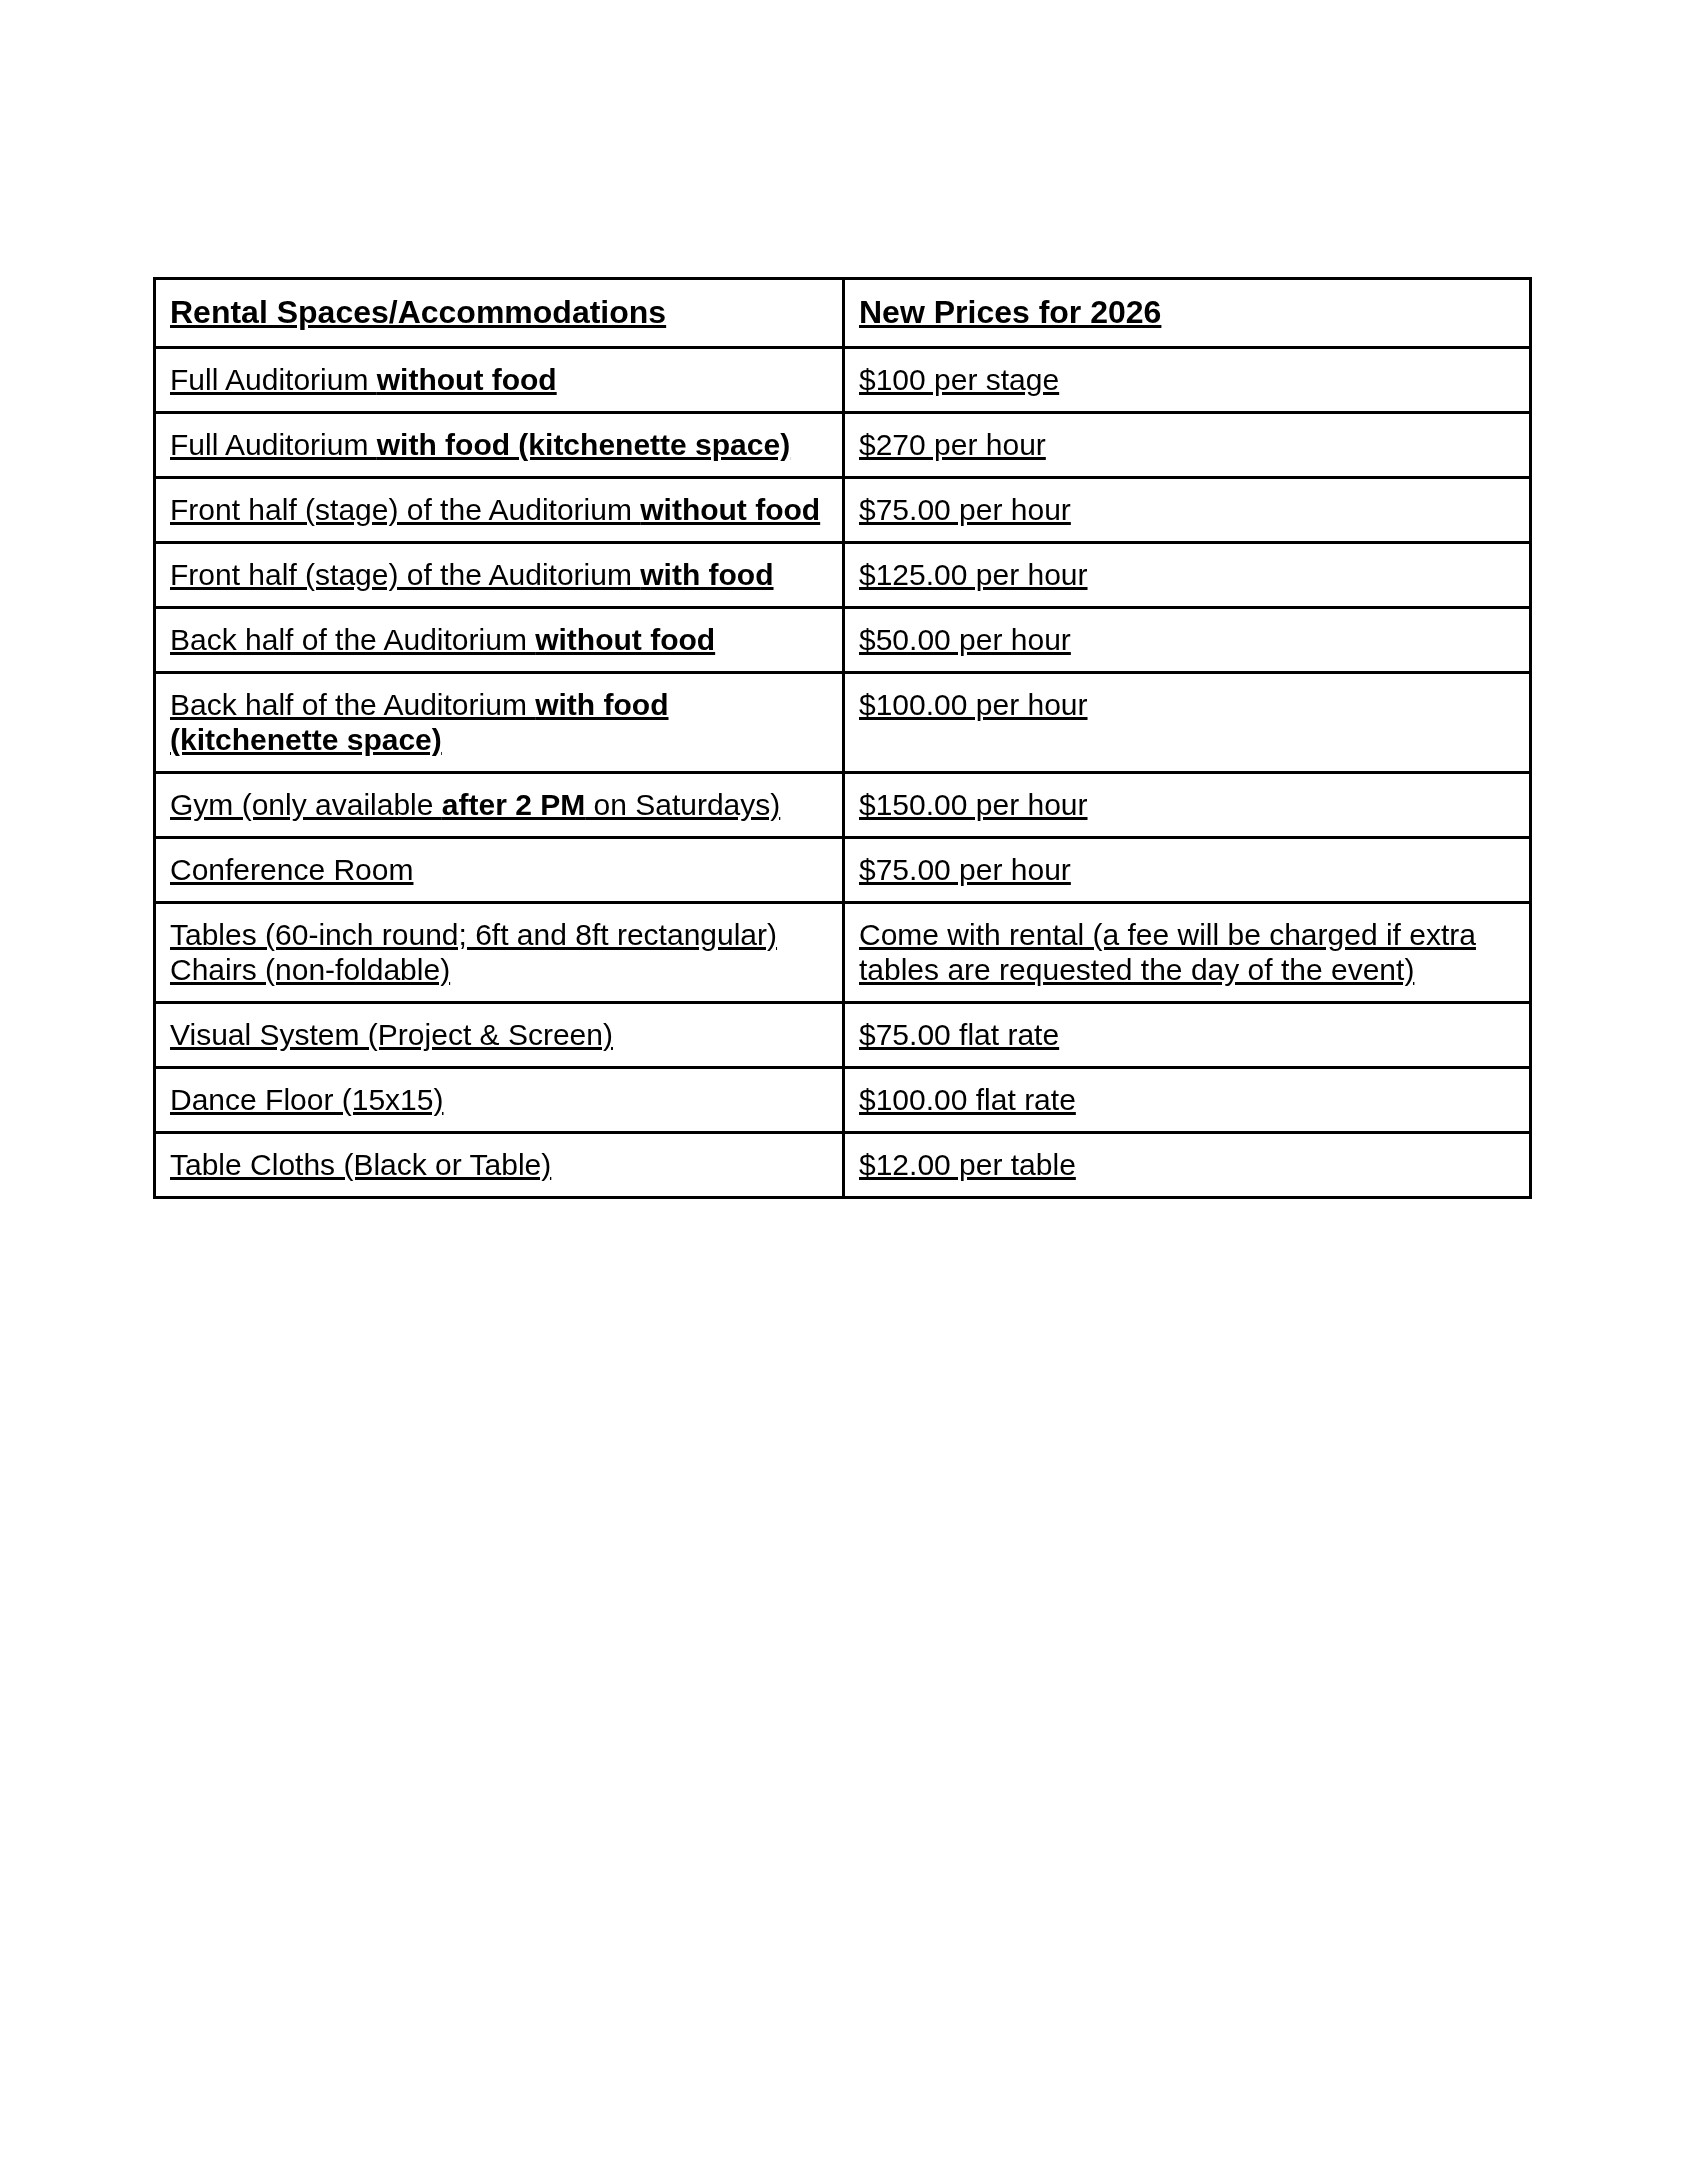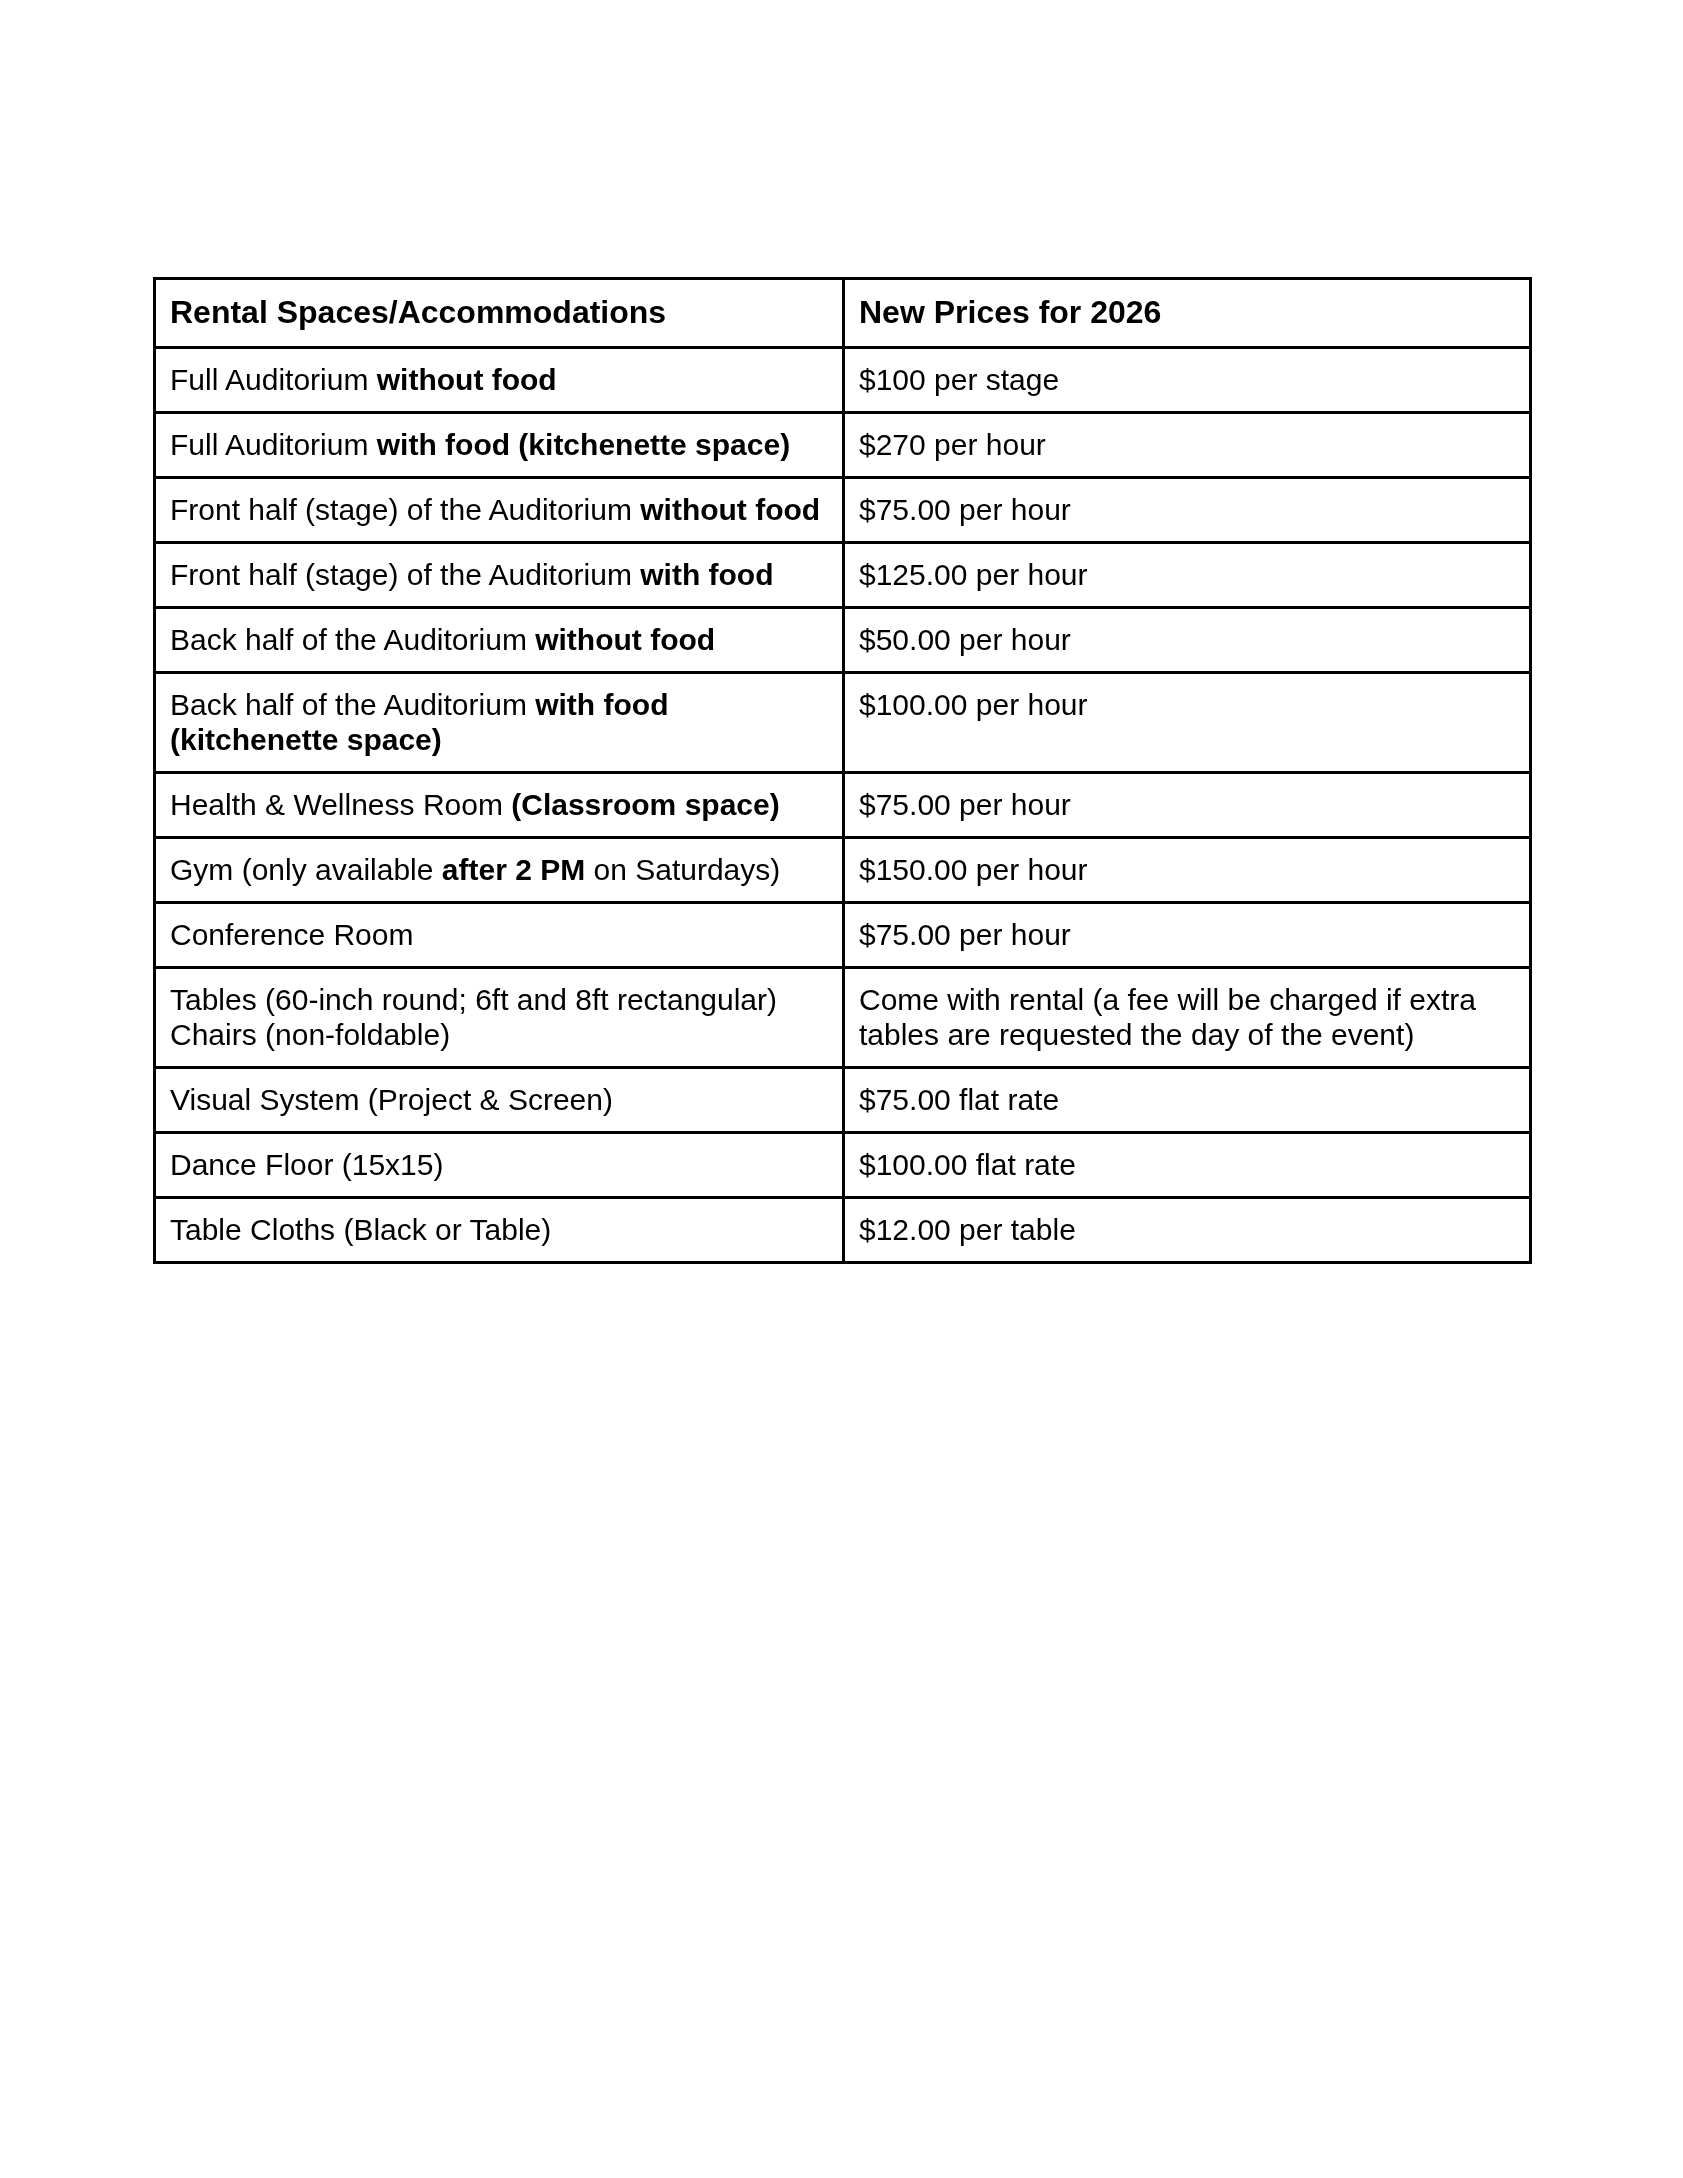--- a/index.html
+++ b/index.html
@@ -23,20 +23,21 @@
     }
     table.pricing {
       position: absolute;
       left: 153px;
       top: 277px;
       width: 1376px;
       border-collapse: collapse;
       table-layout: fixed;
       font-size: 30px;
       line-height: 35px;
+      text-decoration: underline;
     }
     table.pricing col.c1 { width: 689px; }
     table.pricing col.c2 { width: 687px; }
     table.pricing th,
     table.pricing td {
       border: 3px solid #000000;
       padding: 13px 14px 14px 14px;
       text-align: left;
       vertical-align: top;
       font-weight: normal;
@@ -84,24 +85,20 @@
       </tr>
       <tr>
         <td><span>Back half of the Auditorium </span><b>without food</b></td>
         <td>$50.00 per hour</td>
       </tr>
       <tr>
         <td><span>Back half of the Auditorium </span><b>with food</b><b class="line">(kitchenette space)</b></td>
         <td>$100.00 per hour</td>
       </tr>
       <tr>
-        <td><span>Health &amp; Wellness Room </span><b>(Classroom space)</b></td>
-        <td>$75.00 per hour</td>
-      </tr>
-      <tr>
         <td><span>Gym (only available </span><b>after 2 PM</b><span> on Saturdays)</span></td>
         <td>$150.00 per hour</td>
       </tr>
       <tr>
         <td><span>Conference Room</span></td>
         <td>$75.00 per hour</td>
       </tr>
       <tr>
         <td>
             <span class="line">Tables (60-inch round; 6ft and 8ft rectangular)</span>

